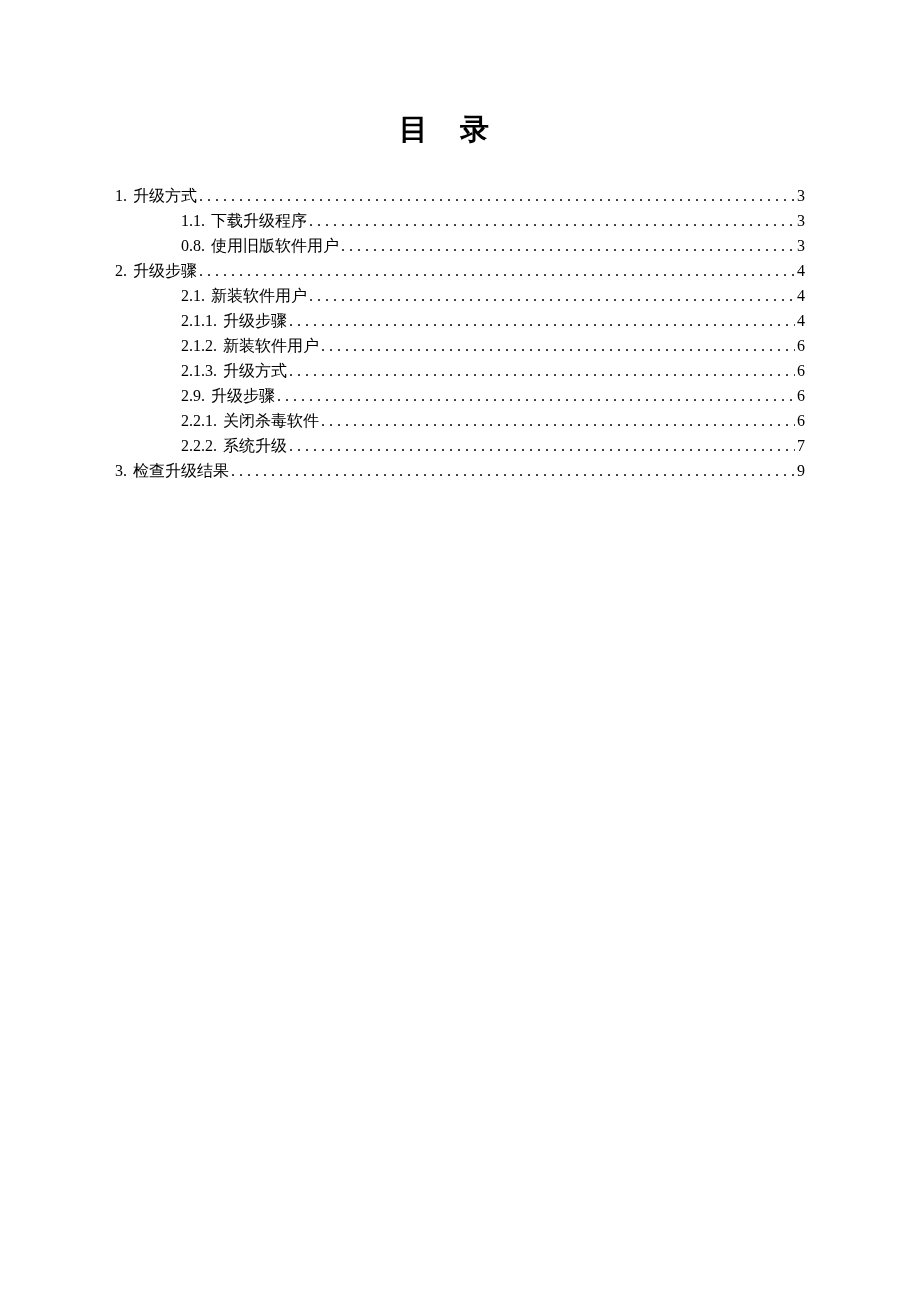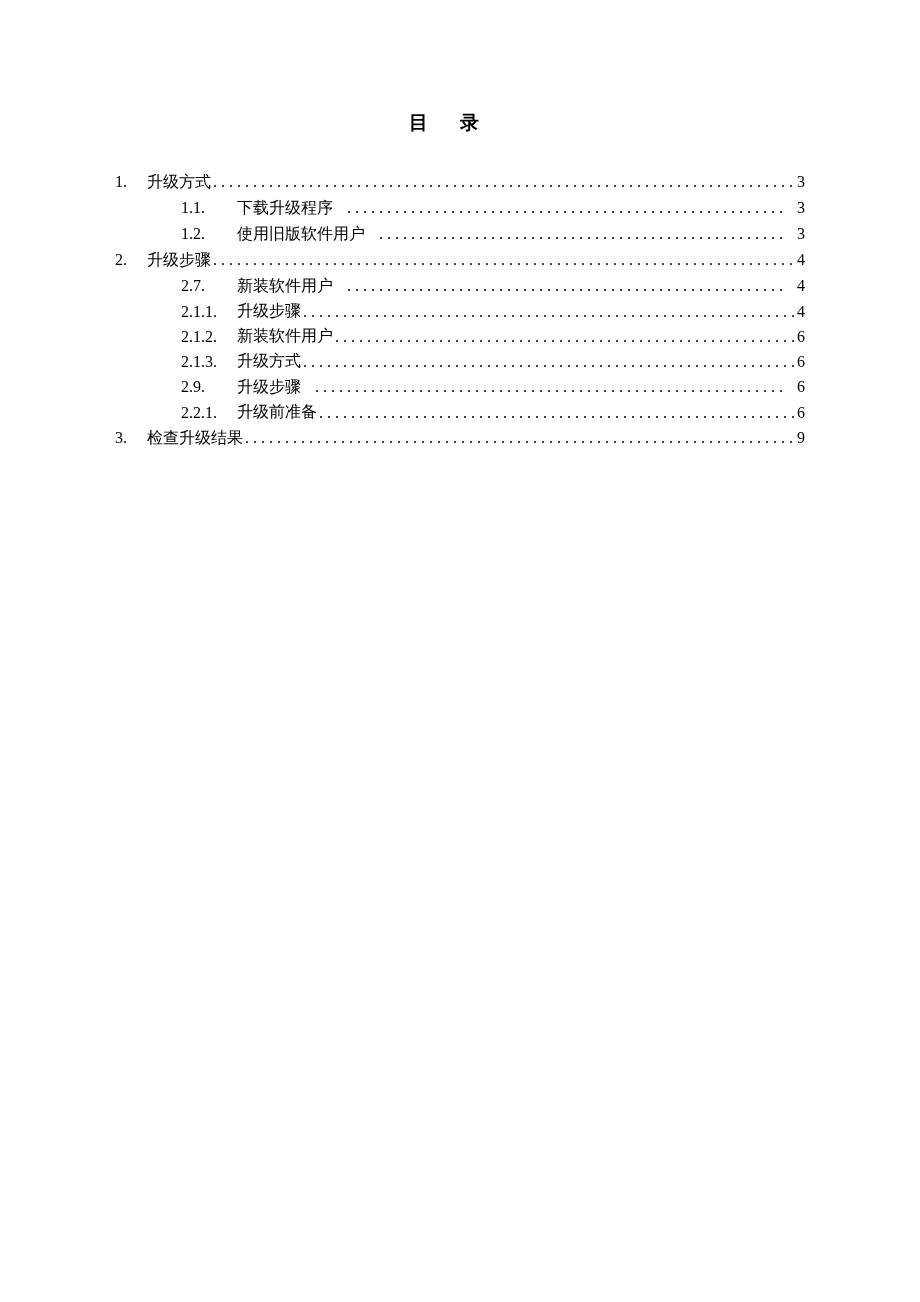--- a/index.html
+++ b/index.html
@@ -9,21 +9,21 @@
     }
     body {
       width: 920px;
       height: 1302px;
       background: #ffffff;
       font-family: "SimSun", "宋体", serif;
       padding: 110px 115px 0 115px;
     }
     .title {
       text-align: center;
-      font-size: 19px;
+      font-size: 29px;
       font-weight: bold;
       letter-spacing: 32px;
       margin-bottom: 34px;
       color: #000;
     }
     .toc {
       font-size: 16px;
       line-height: 1.5;
       color: #000;
     }
@@ -31,33 +31,31 @@
       display: flex;
       align-items: baseline;
       white-space: nowrap;
       margin-bottom: 1px;
     }
     .toc-entry.level-1 {
       padding-left: 0;
     }
     .toc-entry.level-2 {
       padding-left: 66px;
-      gap: 12px;
     }
     .toc-entry.level-3 {
       padding-left: 66px;
       align-items: flex-end;
     }
     .toc-num {
       flex-shrink: 0;
     }
     .toc-text {
       flex-shrink: 0;
-      margin-left: 20px;
-      font-family: Liberation Mono, monospace;
+      margin-left: 6px;
     }
     .toc-dots {
       flex: 1;
       overflow: hidden;
       letter-spacing: 4px;
       margin: 0 2px;
     }
     .toc-dots::after {
       content: "................................................................................................................................";
     }
@@ -86,33 +84,33 @@
     <span class="toc-dots"></span>
     <span class="toc-page">3</span>
   </div>
   <div class="toc-entry level-2">
     <span class="toc-num">1.1</span>
     <span class="toc-text">下载升级程序</span>
     <span class="toc-dots"></span>
     <span class="toc-page">3</span>
   </div>
   <div class="toc-entry level-2">
-    <span class="toc-num">1.2</span>
+    <span class="toc-num">0.8</span>
     <span class="toc-text">使用旧版软件用户</span>
     <span class="toc-dots"></span>
     <span class="toc-page">3</span>
   </div>
   <div class="toc-entry level-1">
     <span class="toc-num">2</span>
     <span class="toc-text">升级步骤</span>
     <span class="toc-dots"></span>
     <span class="toc-page">4</span>
   </div>
   <div class="toc-entry level-2">
-    <span class="toc-num">2.7</span>
+    <span class="toc-num">2.1</span>
     <span class="toc-text">新装软件用户</span>
     <span class="toc-dots"></span>
     <span class="toc-page">4</span>
   </div>
   <div class="toc-entry level-3">
     <span class="toc-num">2.1.1</span>
     <span class="toc-text">升级步骤</span>
     <span class="toc-dots"></span>
     <span class="toc-page">4</span>
   </div>
@@ -129,23 +127,29 @@
     <span class="toc-page">6</span>
   </div>
   <div class="toc-entry level-2">
     <span class="toc-num">2.9</span>
     <span class="toc-text">升级步骤</span>
     <span class="toc-dots"></span>
     <span class="toc-page">6</span>
   </div>
   <div class="toc-entry level-3">
     <span class="toc-num">2.2.1</span>
-    <span class="toc-text">升级前准备</span>
+    <span class="toc-text">关闭杀毒软件</span>
     <span class="toc-dots"></span>
     <span class="toc-page">6</span>
+  </div>
+  <div class="toc-entry level-3">
+    <span class="toc-num">2.2.2</span>
+    <span class="toc-text">系统升级</span>
+    <span class="toc-dots"></span>
+    <span class="toc-page">7</span>
   </div>
   <div class="toc-entry level-1">
     <span class="toc-num">3</span>
     <span class="toc-text">检查升级结果</span>
     <span class="toc-dots"></span>
     <span class="toc-page">9</span>
   </div>
 </div>
 
 </body></html>

